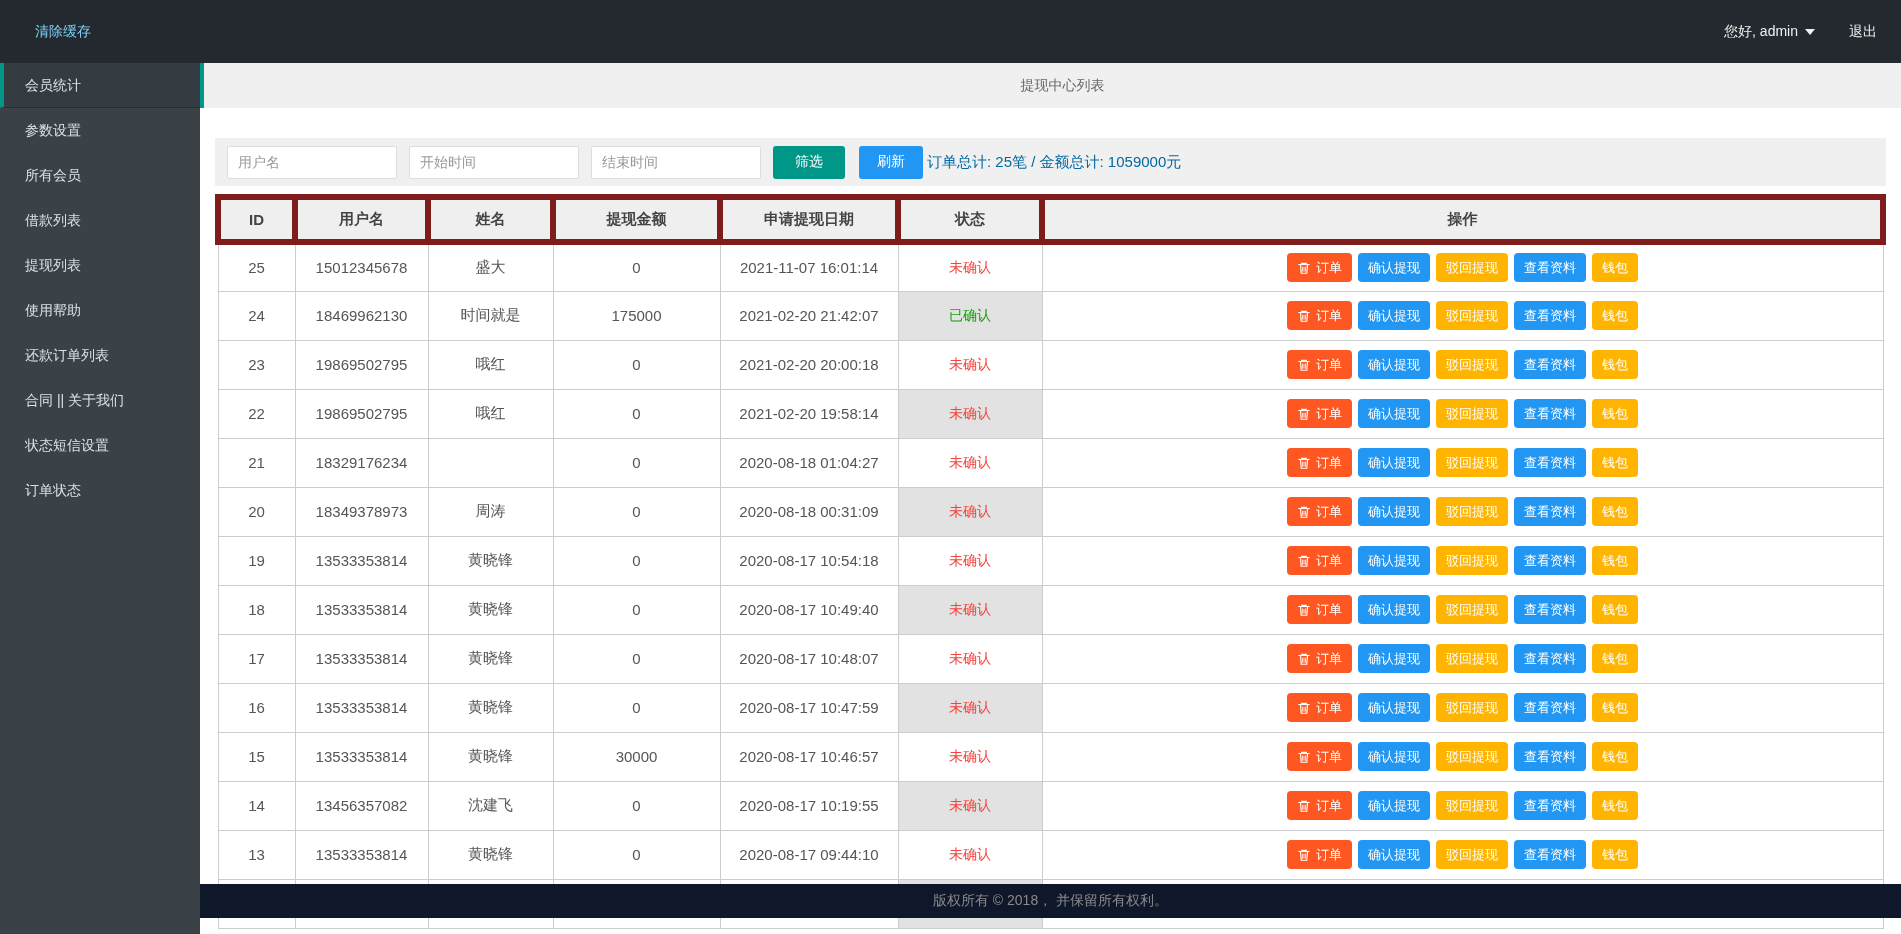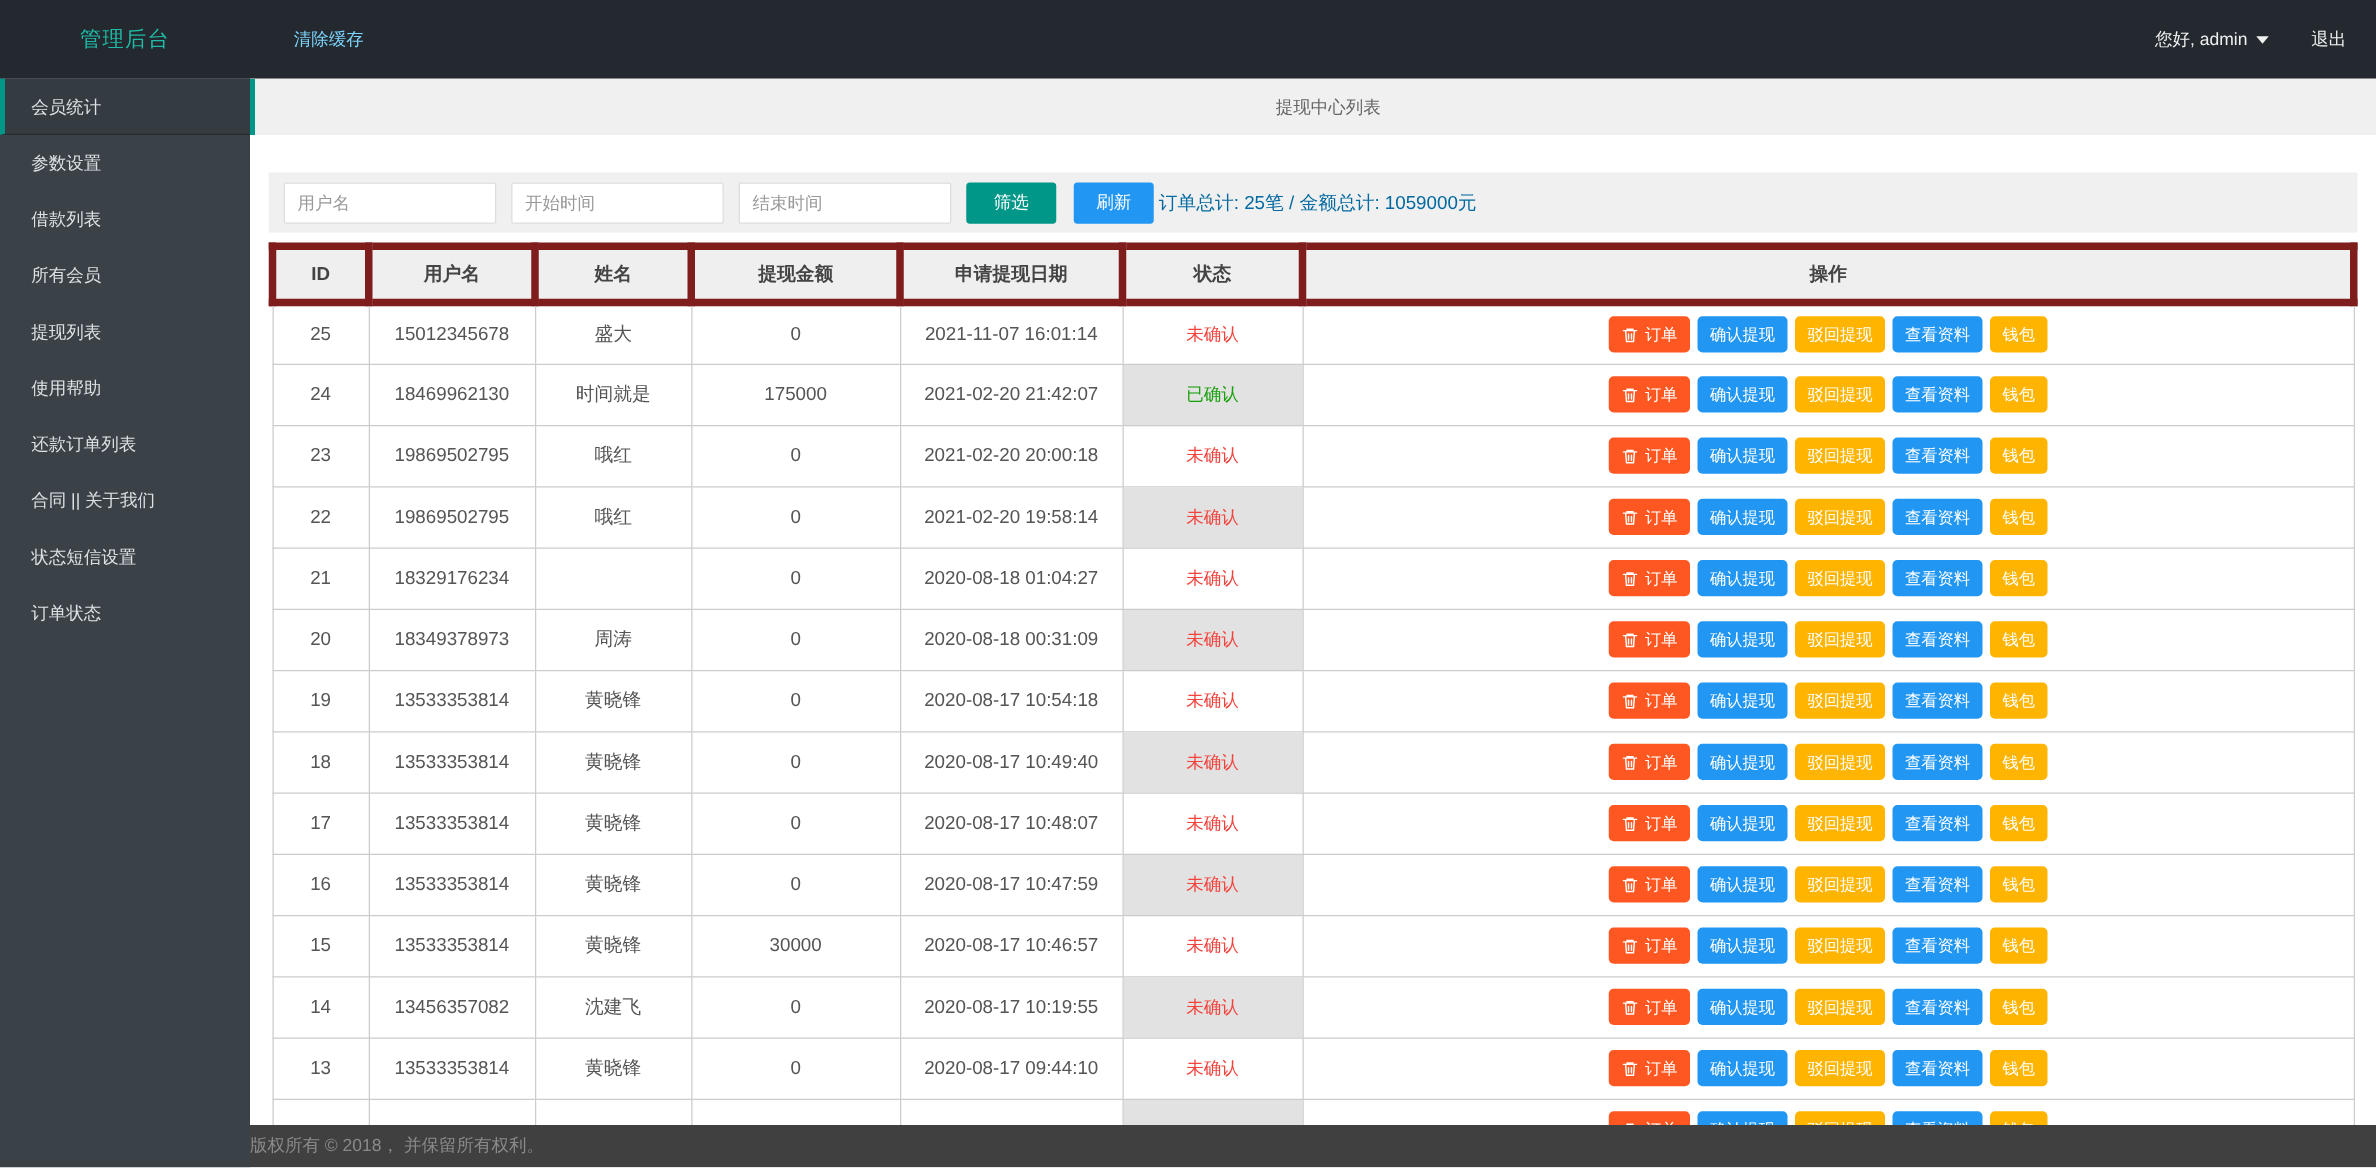--- a/index.html
+++ b/index.html
@@ -66,46 +66,45 @@
   .actions { display:flex; align-items:center; justify-content:center;font-family:Liberation Mono, monospace; }
   .btn { display:inline-flex; align-items:center; justify-content:center; gap:5px;
     height:29px; padding:0 10px; margin:0 3px; border:none; border-radius:4px;
     color:#fff; font-size:13px; cursor:pointer; font-family:inherit; white-space:nowrap; }
   .btn-red { background:var(--red-button,#ff5722); }
   .btn-blue { background:var(--blue,#2196f3); }
   .btn-yellow { background:var(--yellow-button,#ffb400); }
   .btn svg { display:block; }
 
   
-  .page-footer { position:absolute; left:0; right:0; bottom:0; height:34px;
-    background:#404040; display:flex; align-items:center; 
+  .page-footer { position:absolute; left:0; right:0; bottom:16px; height:34px;
+    background:#0f172a; display:flex; align-items:center; justify-content:center;
     color:#8a8a8a; font-size:14px; z-index:5; }
 </style>
 </head>
 <body>
 
 <header class="navbar">
-  <div class="brand">管理后台</div>
   <div class="nav-link">清除缓存</div>
   <div class="nav-spacer"></div>
   <div class="nav-right">
     <div class="nav-user">
       <span>您好, admin</span>
       <span class="caret"></span>
     </div>
     <span class="nav-logout">退出</span>
   </div>
 </header>
 
 <div class="shell">
   <aside class="sidebar">
     <div class="side-item active">会员统计</div>
     <div class="side-item">参数设置</div>
+    <div class="side-item">所有会员</div>
     <div class="side-item">借款列表</div>
-    <div class="side-item">所有会员</div>
     <div class="side-item">提现列表</div>
     <div class="side-item">使用帮助</div>
     <div class="side-item">还款订单列表</div>
     <div class="side-item">合同 || 关于我们</div>
     <div class="side-item">状态短信设置</div>
     <div class="side-item">订单状态</div>
   </aside>
 
   <main class="main">
     <div class="breadcrumb-bar">

